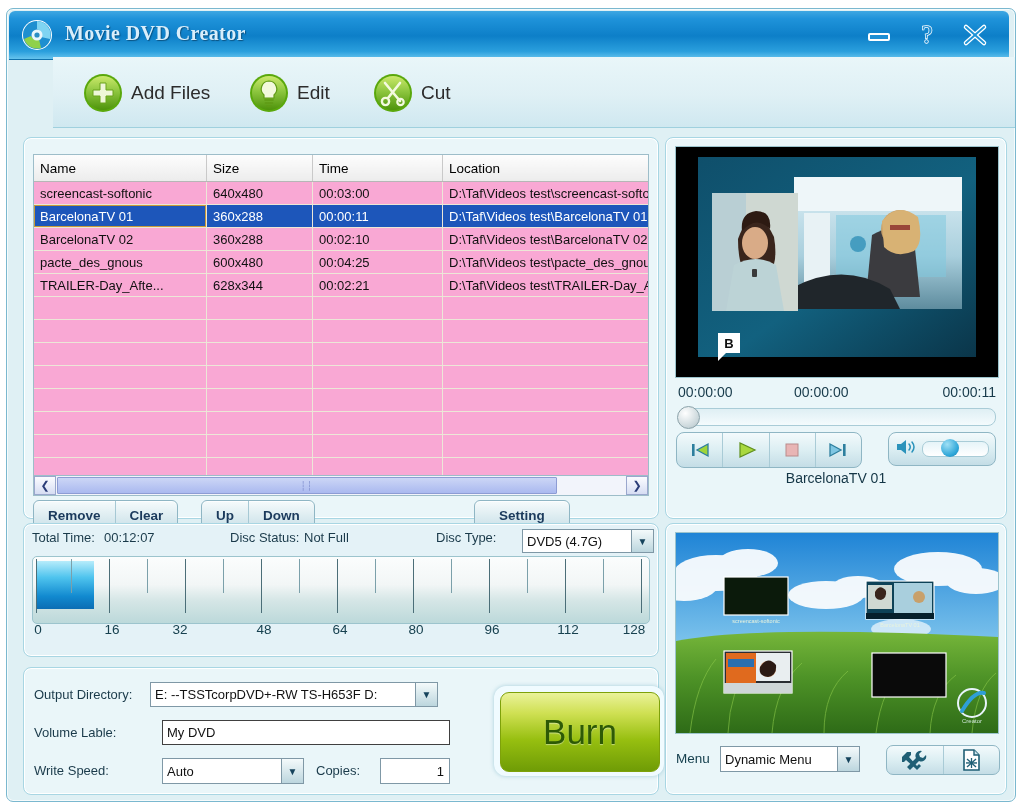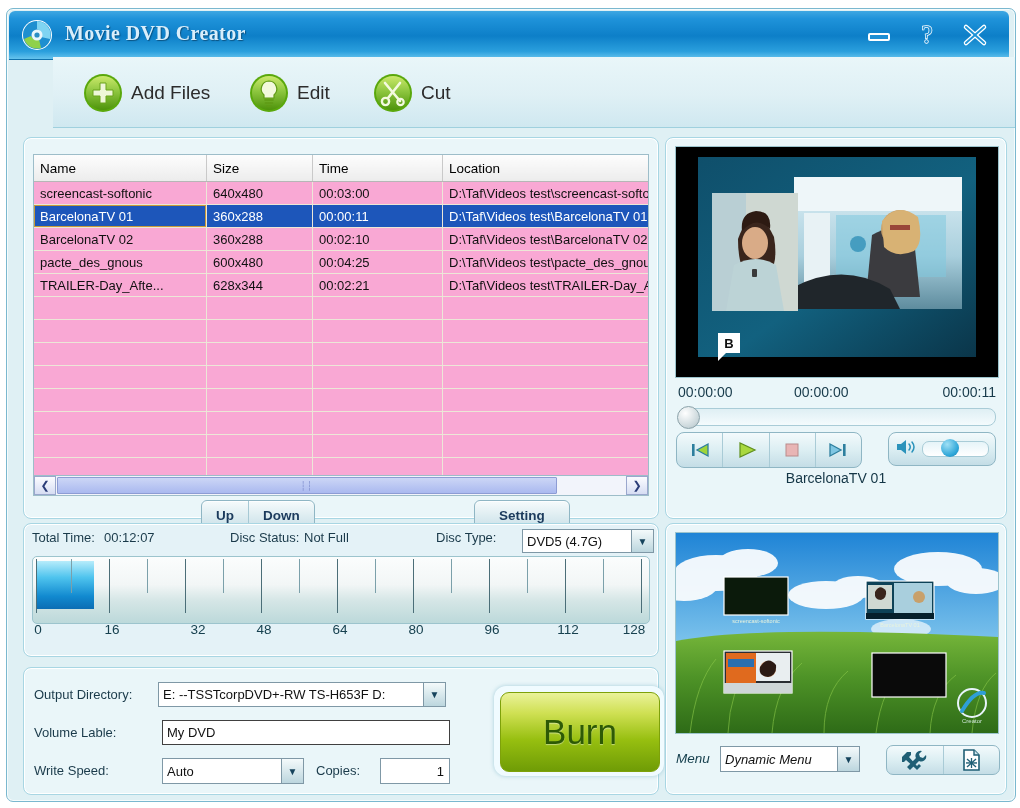--- a/index.html
+++ b/index.html
@@ -150,21 +150,21 @@
     background:linear-gradient(180deg,#b7ecfb 0%,#4fc4ee 34%,#1189cf 74%,#0b6db4 100%);
   }
   .meter .tk{position:absolute;top:2px;width:1px;background:#5d7e86;}
   .mlabels{position:absolute;left:8px;top:98px;width:616px;height:20px;font-size:13.5px;color:#17414f;}
   .mlabels span{position:absolute;transform:translateX(-50%);}
 
   
   .orow{position:absolute;left:10px;font-size:13px;color:#1a3a4a;}
   #or1{top:16px;} #or2{top:54px;} #or3{top:92px;}
   .orow .lbl{position:absolute;left:0;top:3px;white-space:nowrap;}
-  #cb-outdir{left:124px;top:-2px;width:288px;height:25px;justify-content:center;}
+  #cb-outdir{left:116px;top:-2px;width:288px;height:25px;justify-content:center;}
   #in-volume{
     position:absolute;left:128px;top:-2px;width:288px;height:25px;
     border:1px solid #404040;background:#fff;font-size:13px;color:#111;
     padding:0 4px;box-sizing:border-box;font-family:inherit;
   }
   #cb-speed{left:128px;top:-2px;width:142px;height:26px;}
   #lb-copies{position:absolute;left:282px;top:3px;}
   #in-copies{
     position:absolute;left:346px;top:-2px;width:70px;height:26px;
     border:1px solid #7f98a6;background:#fff;font-size:13px;color:#111;
@@ -224,21 +224,21 @@
   #preview-title{
     position:absolute;left:9px;top:332px;width:322px;text-align:center;
     font-size:14px;color:#143646;
   }
 
   
   .menuprev{
     position:absolute;left:9px;top:8px;width:322px;height:200px;
     border:1px solid #9cc4cd;overflow:hidden;background:#5ab3e8;
   }
-  .menubar{position:absolute;left:10px;top:218px;width:320px;height:34px;font-size:13.5px;color:#17414f;font-style:italic;}
+  .menubar{position:absolute;left:10px;top:218px;width:320px;height:34px;font-size:13.5px;color:#17414f;}
   #mlabel{position:absolute;left:0;top:9px;}
   #cb-menu{left:44px;top:4px;width:140px;height:26px;}
   .iconpair{
     position:absolute;left:210px;top:3px;width:112px;height:28px;display:flex;
     border:1px solid #8fb6c4;border-radius:7px;overflow:hidden;
     background:linear-gradient(180deg,#f3fafc 0%,#ddeff3 48%,#c4dde6 100%);
   }
   .iconpair .ib{flex:1;display:flex;align-items:center;justify-content:center;
                 border-right:1px solid #a9cbd6;cursor:pointer;}
   .iconpair .ib:last-child{border-right:none;}
@@ -454,20 +454,24 @@
       </table>
     </div>
 
     <div class="hscroll">
       <div class="sbtn">❮</div>
       <div class="sthumb" style="width:498px">┆┆</div>
       <div class="sbtn" style="margin-left:auto">❯</div>
     </div>
 
     <div class="btnrow">
+      <div class="grp" id="grp-rc">
+        <div class="b">Remove</div>
+        <div class="b">Clear</div>
+      </div>
       <div class="grp" id="grp-ud">
         <div class="b">Up</div>
         <div class="b">Down</div>
       </div>
       <div class="grp" id="grp-setting">
         <div class="b">Setting</div>
       </div>
     </div>
   </div>
 
@@ -502,21 +506,21 @@
           <div class="tk" style="left: 494px; height: 34px; background: rgb(123, 160, 170);"></div>
           <div class="tk" style="left: 532px; height: 54px; background: rgb(75, 110, 120);"></div>
           <div class="tk" style="left: 570px; height: 34px; background: rgb(123, 160, 170);"></div>
           <div class="tk" style="left: 608px; height: 54px; background: rgb(75, 110, 120);"></div>
           <div class="tk" style="left: 3px; height: 54px; background: rgb(75, 110, 120);"></div>
         </div>
     </div>
     <div class="mlabels" id="meter-labels">
         <span style="left: 6px;">0</span>
         <span style="left: 80px;">16</span>
-        <span style="left: 166px; text-align: right;">32</span>
+        <span style="left: 148px; text-align: right;">32</span>
         <span style="left: 232px;">48</span>
         <span style="left: 308px;">64</span>
         <span style="left: 384px;">80</span>
         <span style="left: 460px;">96</span>
         <span style="left: 536px;">112</span>
         <span style="left: 602px;">128</span>
       </div>
   </div>
 
   <div class="panel" id="output-panel">

